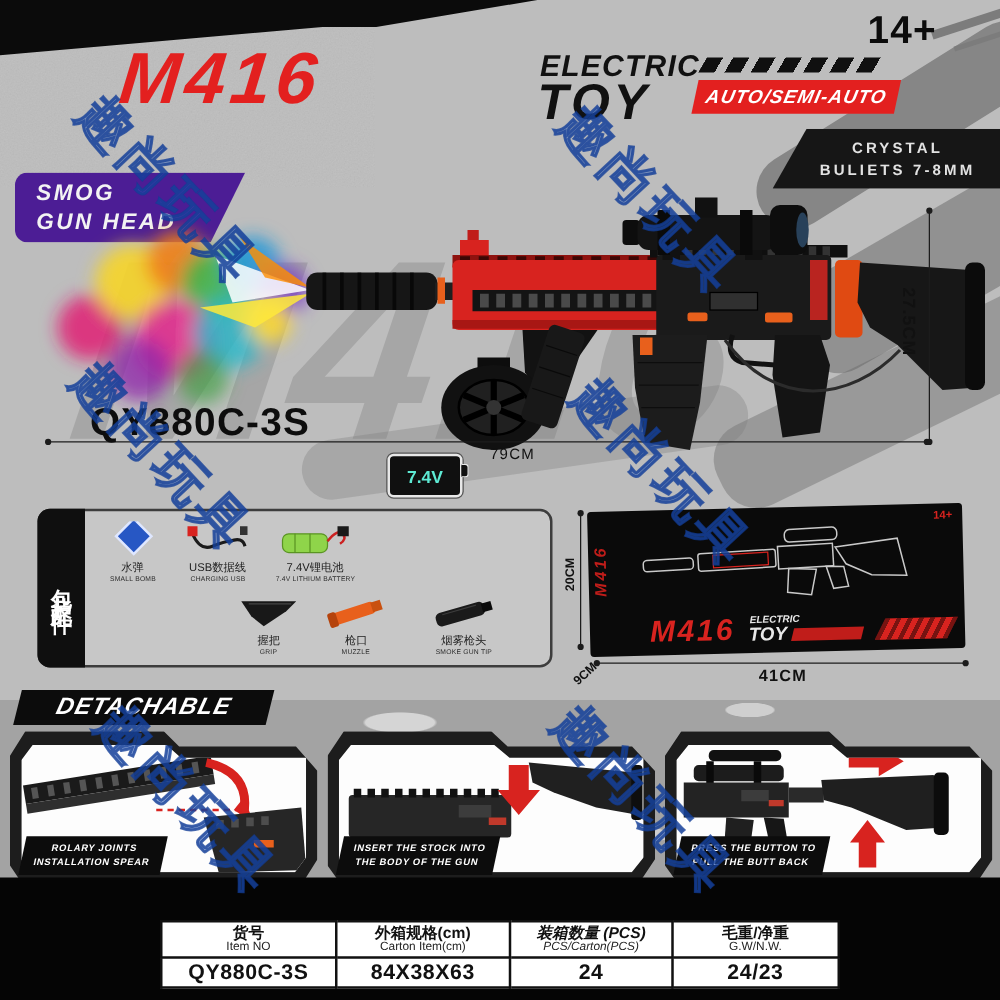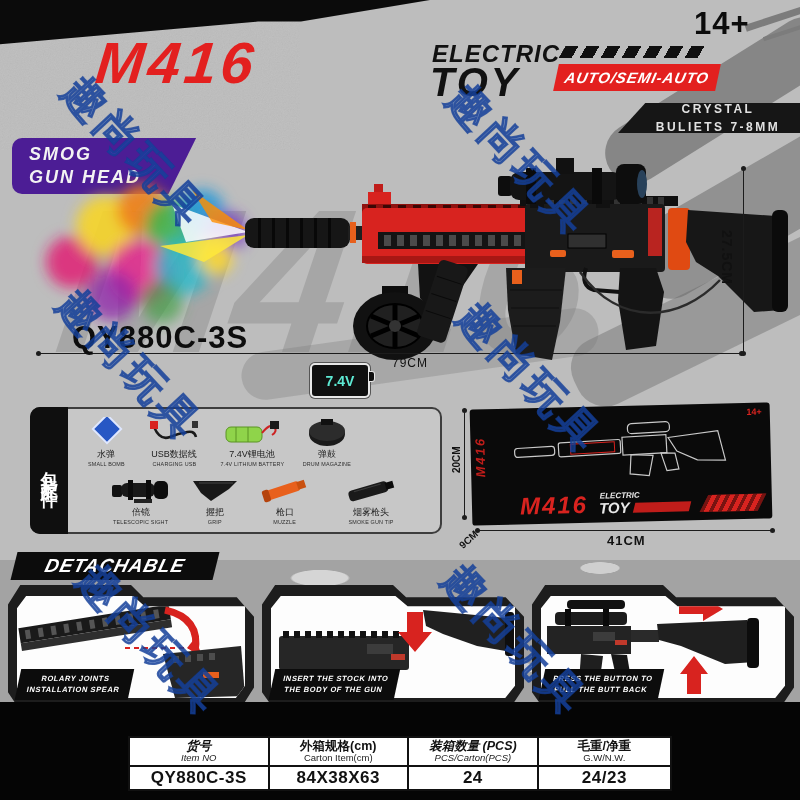--- a/index.html
+++ b/index.html
@@ -26,21 +26,21 @@
   .electric{left:432px;top:42px;font-size:24px;font-weight:bold;font-style:italic;color:#111;
         letter-spacing:1px;z-index:4;line-height:1;}
   .toy{left:430px;top:62px;font-size:40px;font-weight:bold;font-style:italic;color:#111;
         letter-spacing:3px;z-index:4;line-height:1;}
   .hazard{left:562px;top:46px;width:146px;height:12px;z-index:4;transform:skewX(-30deg);
         background:repeating-linear-gradient(90deg,#101010 0 13px,rgba(0,0,0,0) 13px 21px);}
   .modebadge{left:556px;top:64px;width:162px;height:27px;background:#e3201f;z-index:4;
         transform:skewX(-12deg);display:flex;align-items:center;justify-content:center;
         color:#fff;font-size:15px;font-weight:bold;font-style:italic;letter-spacing:1px;}
 
-  .crystal{left:618px;top:103px;width:182px;height:30px;background:#161616;z-index:4;
+  .crystal{left:618px;top:103px;width:182px;height:48px;background:#161616;z-index:4;
         clip-path:polygon(15% 0,100% 0,100% 100%,0 100%);display:flex;flex-direction:column;
         align-items:center;justify-content:center;color:#e2e2e2;font-size:12px;font-weight:700;
         letter-spacing:2.5px;line-height:1.5;padding-left:18px;}
   .smog{left:12px;top:138px;width:198px;height:56px;background:#4c1d95;border-radius:10px;z-index:4;
         clip-path:polygon(0 0,93% 0,79% 100%,0 100%);display:flex;flex-direction:column;justify-content:center;
         color:#f3f3f3;font-size:18px;font-weight:bold;font-style:italic;letter-spacing:2px;
         line-height:1.3;padding-left:17px;}
 
   .ghost{left:62px;top:178px;font-size:205px;font-weight:bold;font-style:italic;color:#7e7e7e;
         opacity:.36;letter-spacing:4px;transform:skewX(-8deg);z-index:4;line-height:1;white-space:nowrap;}
@@ -363,46 +363,21 @@
             <rect x="4" y="10" width="36" height="15" rx="5" fill="#8fd44a" stroke="#5a9423"></rect>
             <line x1="14" y1="10" x2="14" y2="25" stroke="#5a9423"></line>
             <line x1="26" y1="10" x2="26" y2="25" stroke="#5a9423"></line>
             <path d="M40,16 q8,-10 12,-6 q4,4 -2,8" stroke="#c22" stroke-width="2" fill="none"></path>
             <rect x="48" y="4" width="9" height="8" fill="#1a1a1a"></rect>
           </svg>
       </div>
       <span class="acc-cn">7.4V锂电池</span>
         <span class="acc-en">7.4V LITHIUM BATTERY</span>
     </div>
-    <div class="accitem" style="left:262px;top:8px;width:66px;">
-      <div class="accicon">
-        <svg width="44" height="30">
-            <ellipse cx="22" cy="17" rx="18" ry="12" fill="#1a1a1a"></ellipse>
-            <ellipse cx="22" cy="14" rx="18" ry="10" fill="#2c2c2c"></ellipse>
-            <rect x="16" y="2" width="12" height="6" fill="#111"></rect>
-          </svg>
-      </div>
-      <span class="acc-cn">弹鼓</span>
-        <span class="acc-en">DRUM MAGAZINE</span>
-    </div>
-
-    <div class="accitem" style="left:70px;top:66px;width:78px;">
-      <div class="accicon">
-        <svg width="62" height="30">
-            <rect x="2" y="10" width="10" height="12" rx="2" fill="#111"></rect>
-            <rect x="11" y="8" width="34" height="14" rx="6" fill="#181818"></rect>
-            <rect x="18" y="5" width="5" height="20" fill="#0b0b0b"></rect>
-            <rect x="36" y="5" width="5" height="20" fill="#0b0b0b"></rect>
-            <rect x="44" y="6" width="14" height="18" rx="5" fill="#0d0d0d"></rect>
-            <rect x="24" y="24" width="18" height="4" fill="#222"></rect>
-          </svg>
-      </div>
-      <span class="acc-cn">倍镜</span>
-        <span class="acc-en">TELESCOPIC SIGHT</span>
-    </div>
+
     <div class="accitem" style="left:152px;top:66px;width:62px;">
       <div class="accicon">
         <svg width="52" height="30">
             <path d="M4,6 L48,6 L40,14 L22,26 L12,18 Z" fill="#181818"></path>
             <line x1="10" y1="8" x2="44" y2="8" stroke="#444"></line>
           </svg>
       </div>
       <span class="acc-cn">握把</span>
         <span class="acc-en">GRIP</span>
     </div>
@@ -564,21 +539,21 @@
     <div class="pcap">
       <div>PRESS THE BUTTON TO</div>
         <div>PULL THE BUTT BACK</div>
     </div>
   </div>
 
   <div class="abs bottomstrip"></div>
   <table class="spec">
     <tbody>
         <tr>
-      <td style="width:140px;font-style:italic;">
+      <td style="width:140px;">
             <div class="th-cn">货号</div>
             <div class="th-en">Item NO</div>
           </td>
       <td style="width:140px;">
             <div class="th-cn">外箱规格(cm)</div>
             <div class="th-en">Carton Item(cm)</div>
           </td>
       <td style="width:130px;font-style:italic;">
             <div class="th-cn">装箱数量 (PCS)</div>
             <div class="th-en">PCS/Carton(PCS)</div>

